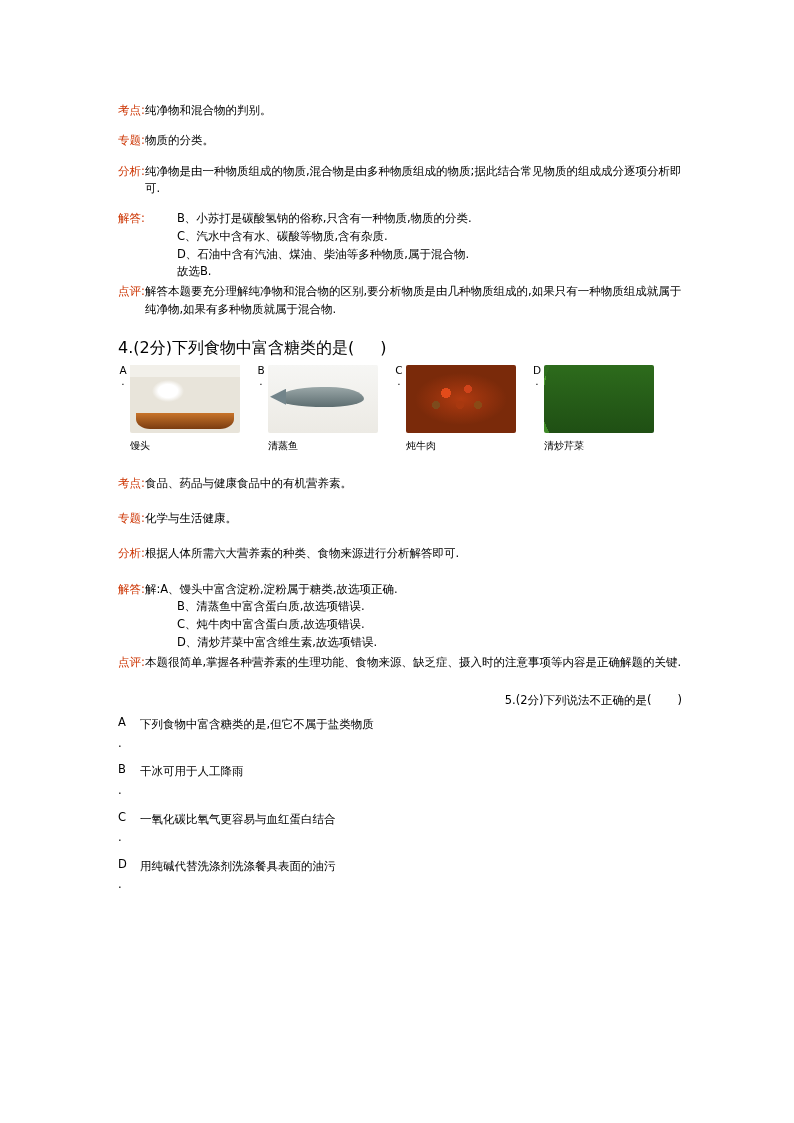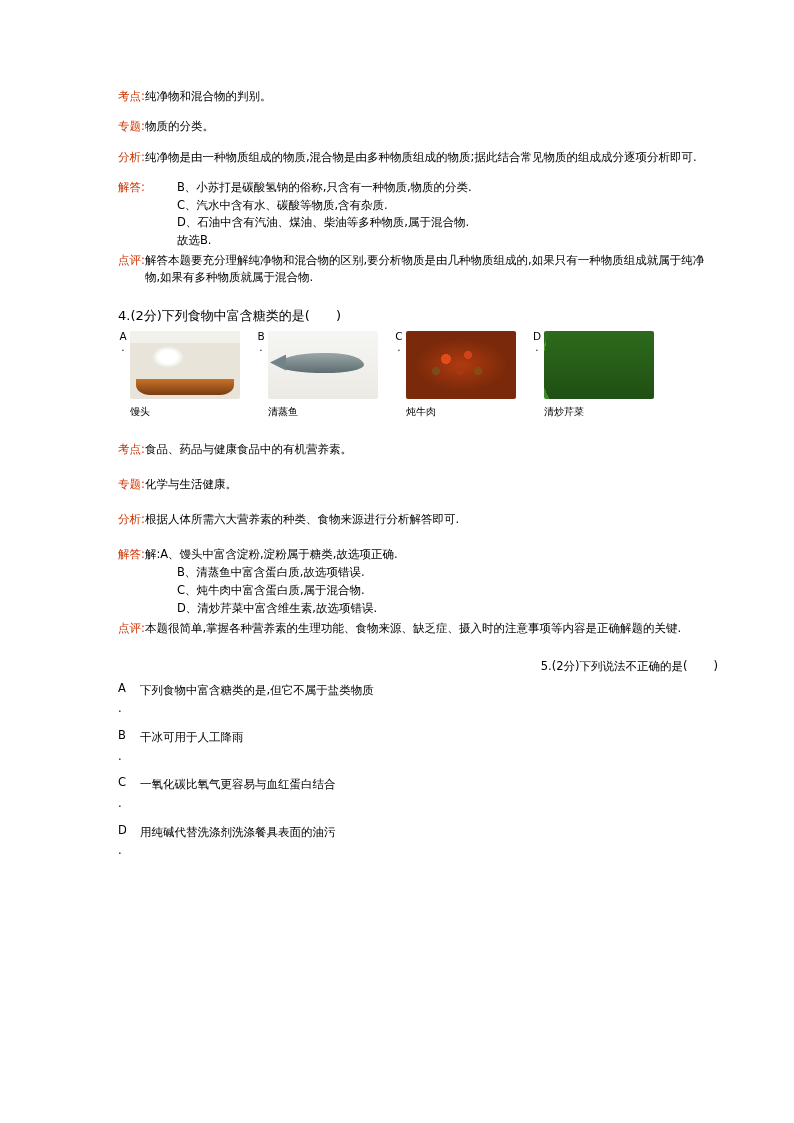--- a/index.html
+++ b/index.html
@@ -8,37 +8,37 @@
     width: 794px;
     height: 1123px;
     background: #ffffff;
     font-family: "DejaVu Sans", sans-serif;
     color: #000000;
     position: relative;
     overflow: hidden;
   }
   .page {
     position: absolute;
-    left: 0; top: 0;
+    left: 0; top: 14px;
     width: 794px;
     height: 937px;
-    padding: 88px 76px 60px 118px;
+    padding: 88px 112px 60px 118px;
   }
   .lbl-red { color: #cc3300; }
 
   .blk { margin-bottom: 13px; font-size: 11.5px; line-height: 1.5; }
   .blk-tight { margin-bottom: 2px; font-size: 11.5px; line-height: 1.55; }
 
   .row { display: flex; align-items: flex-start; }
   .row .tag { flex: 0 0 auto; white-space: nowrap; }
   .row .body { flex: 1 1 auto; }
 
   .indent { padding-left: 32px; }
 
-  .q-head { font-size: 13px; margin-top: 20px; margin-bottom: 6px; }
+  .q-head { font-size: 16px; margin-top: 20px; margin-bottom: 6px; }
 
   
   .choices {
     display: flex;
     gap: 0;
     margin-top: 2px;
     margin-bottom: 4px;
   }
   .choice {
     width: 136px;
@@ -252,21 +252,21 @@
   <div class="blk row" style="margin-top:18px">
     <span class="tag lbl-red">分析:</span>
     <span class="body">根据人体所需六大营养素的种类、食物来源进行分析解答即可.</span>
   </div>
 
   <div class="blk-tight row" style="margin-top:18px">
     <span class="tag lbl-red">解答:</span>
     <span class="body">
       <div>解:A、馒头中富含淀粉,淀粉属于糖类,故选项正确.</div>
       <div class="indent">B、清蒸鱼中富含蛋白质,故选项错误.</div>
-      <div class="indent">C、炖牛肉中富含蛋白质,属于混合物.</div>
+      <div class="indent">C、炖牛肉中富含蛋白质,故选项错误.</div>
       <div class="indent">D、清炒芹菜中富含维生素,故选项错误.</div>
     </span>
   </div>
 
   <div class="blk row">
     <span class="tag lbl-red">点评:</span>
     <span class="body">本题很简单,掌握各种营养素的生理功能、食物来源、缺乏症、摄入时的注意事项等内容是正确解题的关键.</span>
   </div>
 
   <div class="q5-head">

